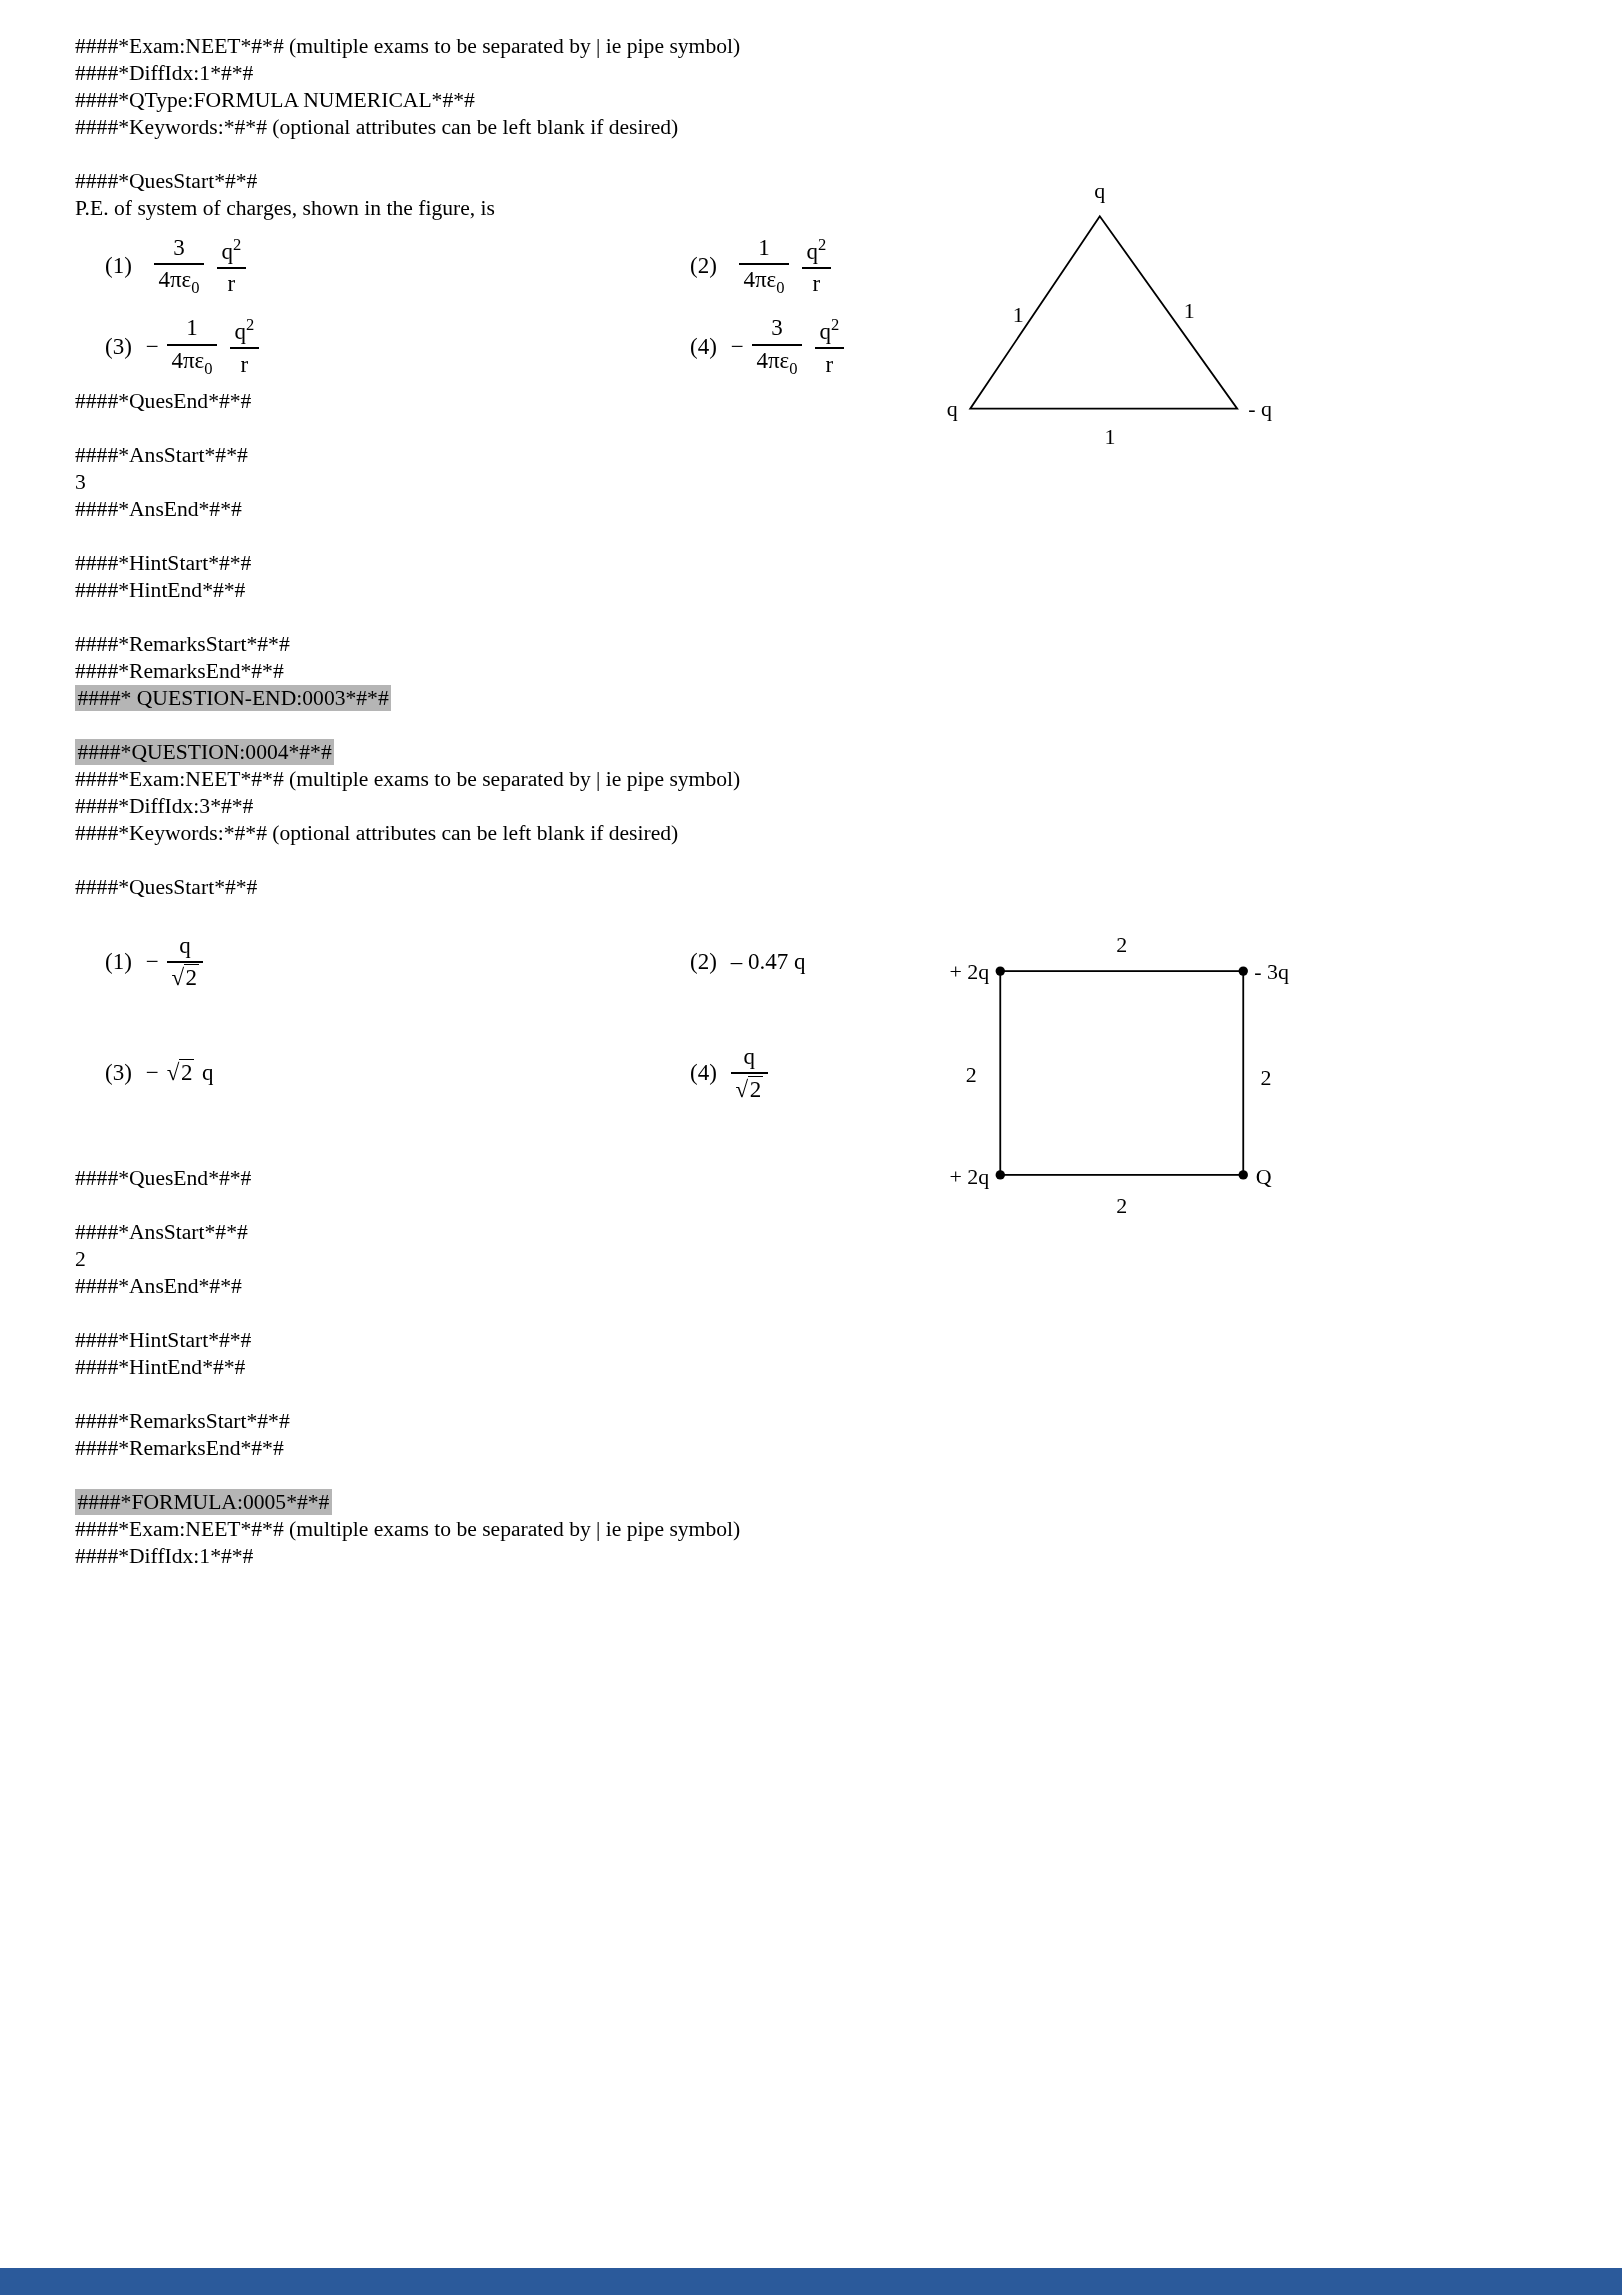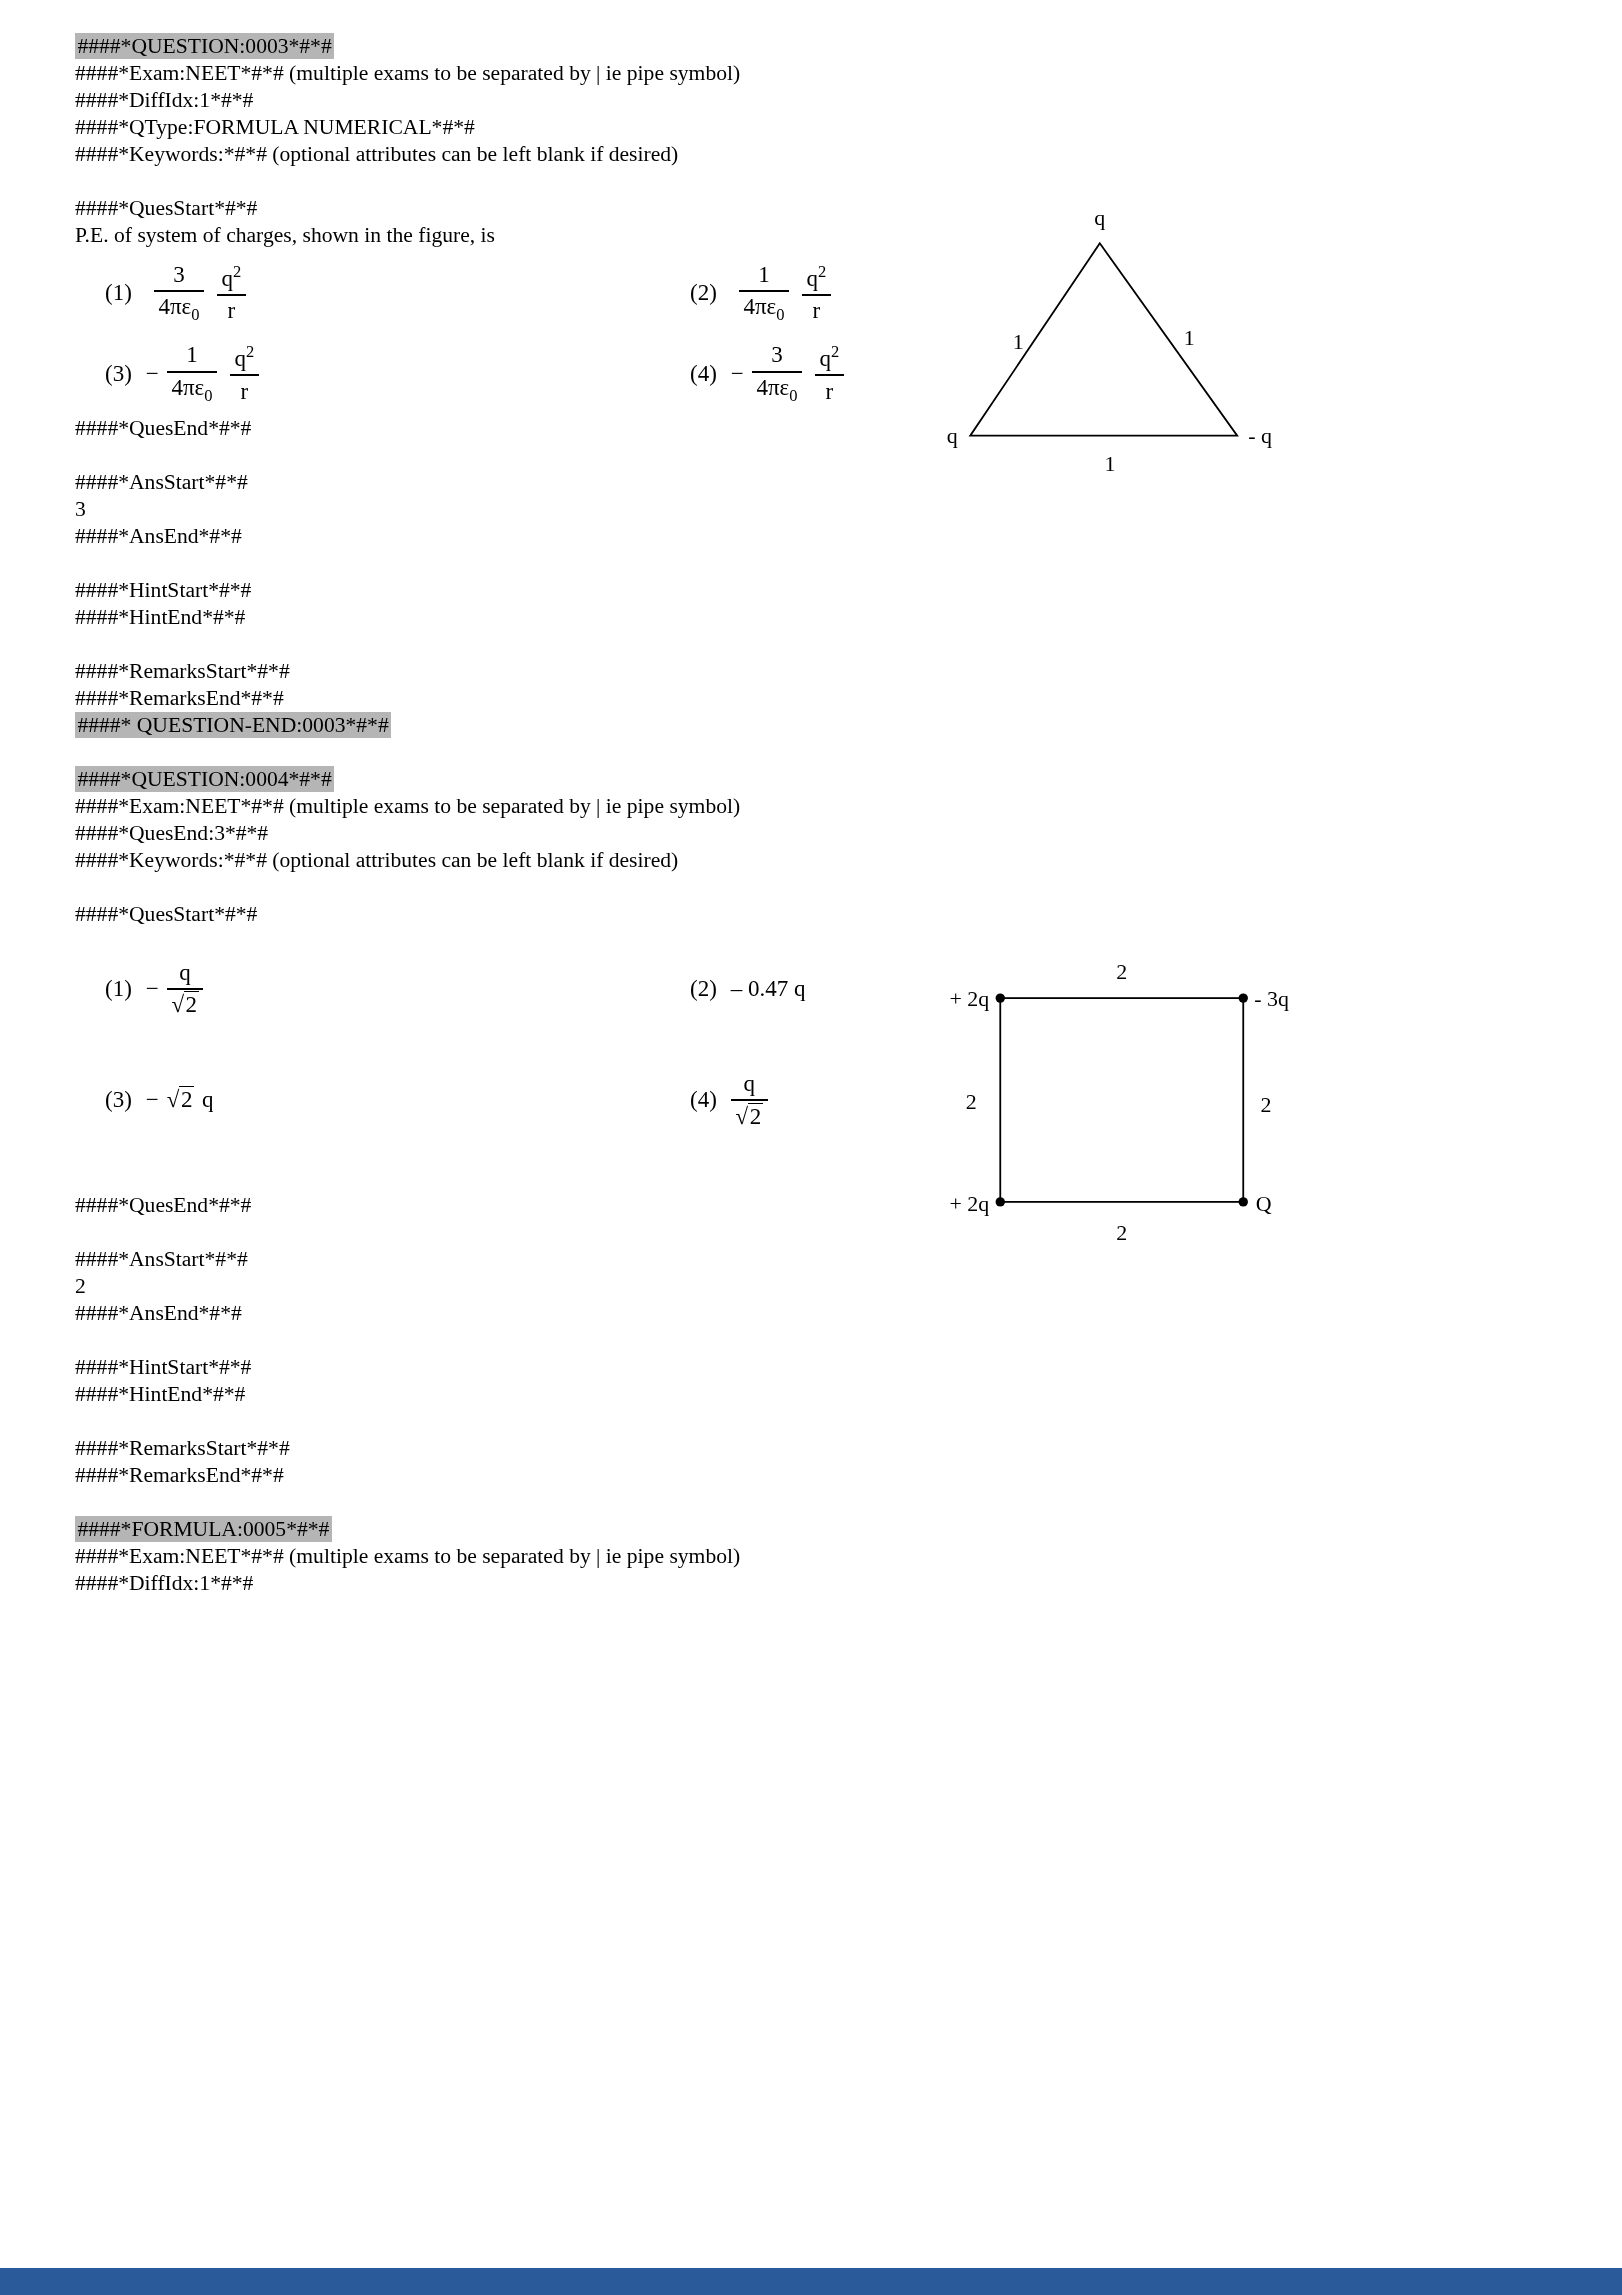--- a/index.html
+++ b/index.html
@@ -50,21 +50,20 @@
   .footer-bar {
     position: absolute; left: 0; right: 0; bottom: 0; height: 27px;
     background: var(--footer, #2b5a9b);
   }
 </style>
 </head>
 <body style="background: rgb(255, 255, 255);">
 
 <div class="content">
 
-  <div class="line"><span class="hl">####*QUESTION:0003*#*#</span></div>
   <div class="line">####*Exam:NEET*#*# (multiple exams to be separated by | ie pipe symbol)</div>
   <div class="line">####*DiffIdx:1*#*#</div>
   <div class="line">####*QType:FORMULA NUMERICAL*#*#</div>
   <div class="line">####*Keywords:*#*# (optional attributes can be left blank if desired)</div>
   <div class="line"></div>
   <div class="line">####*QuesStart*#*#</div>
 
   <div class="ques-block">
     <div class="line">P.E. of system of charges, shown in the figure, is</div>
 
@@ -151,21 +150,21 @@
   <div class="line">####*HintStart*#*#</div>
   <div class="line">####*HintEnd*#*#</div>
   <div class="line"></div>
   <div class="line">####*RemarksStart*#*#</div>
   <div class="line">####*RemarksEnd*#*#</div>
   <div class="line"><span class="hl">####* QUESTION-END:0003*#*#</span></div>
   <div class="line"></div>
 
   <div class="line"><span class="hl">####*QUESTION:0004*#*#</span></div>
   <div class="line">####*Exam:NEET*#*# (multiple exams to be separated by | ie pipe symbol)</div>
-  <div class="line">####*QuesEnd:3*#*#</div>
+  <div class="line">####*DiffIdx:3*#*#</div>
   <div class="line">####*Keywords:*#*# (optional attributes can be left blank if desired)</div>
   <div class="line"></div>
   <div class="line">####*QuesStart*#*#</div>
 
   <div class="ques-block">
 
     <div class="opts q4-opts">
 
       <div class="opt">
         <span class="opt-label">(1)</span>

